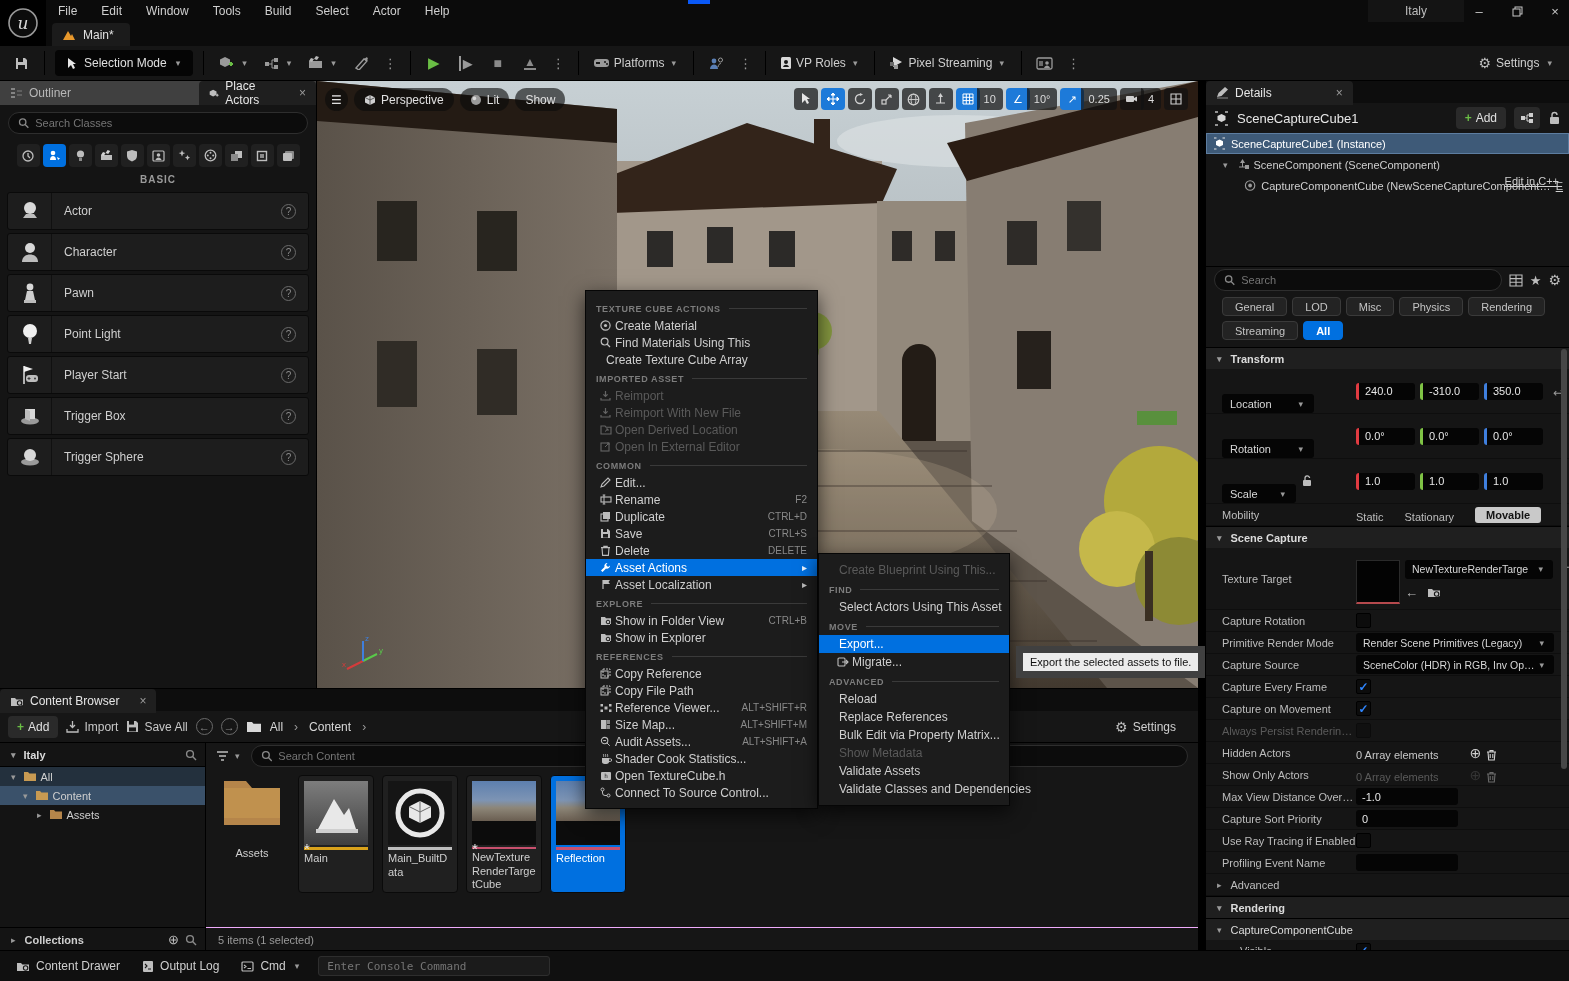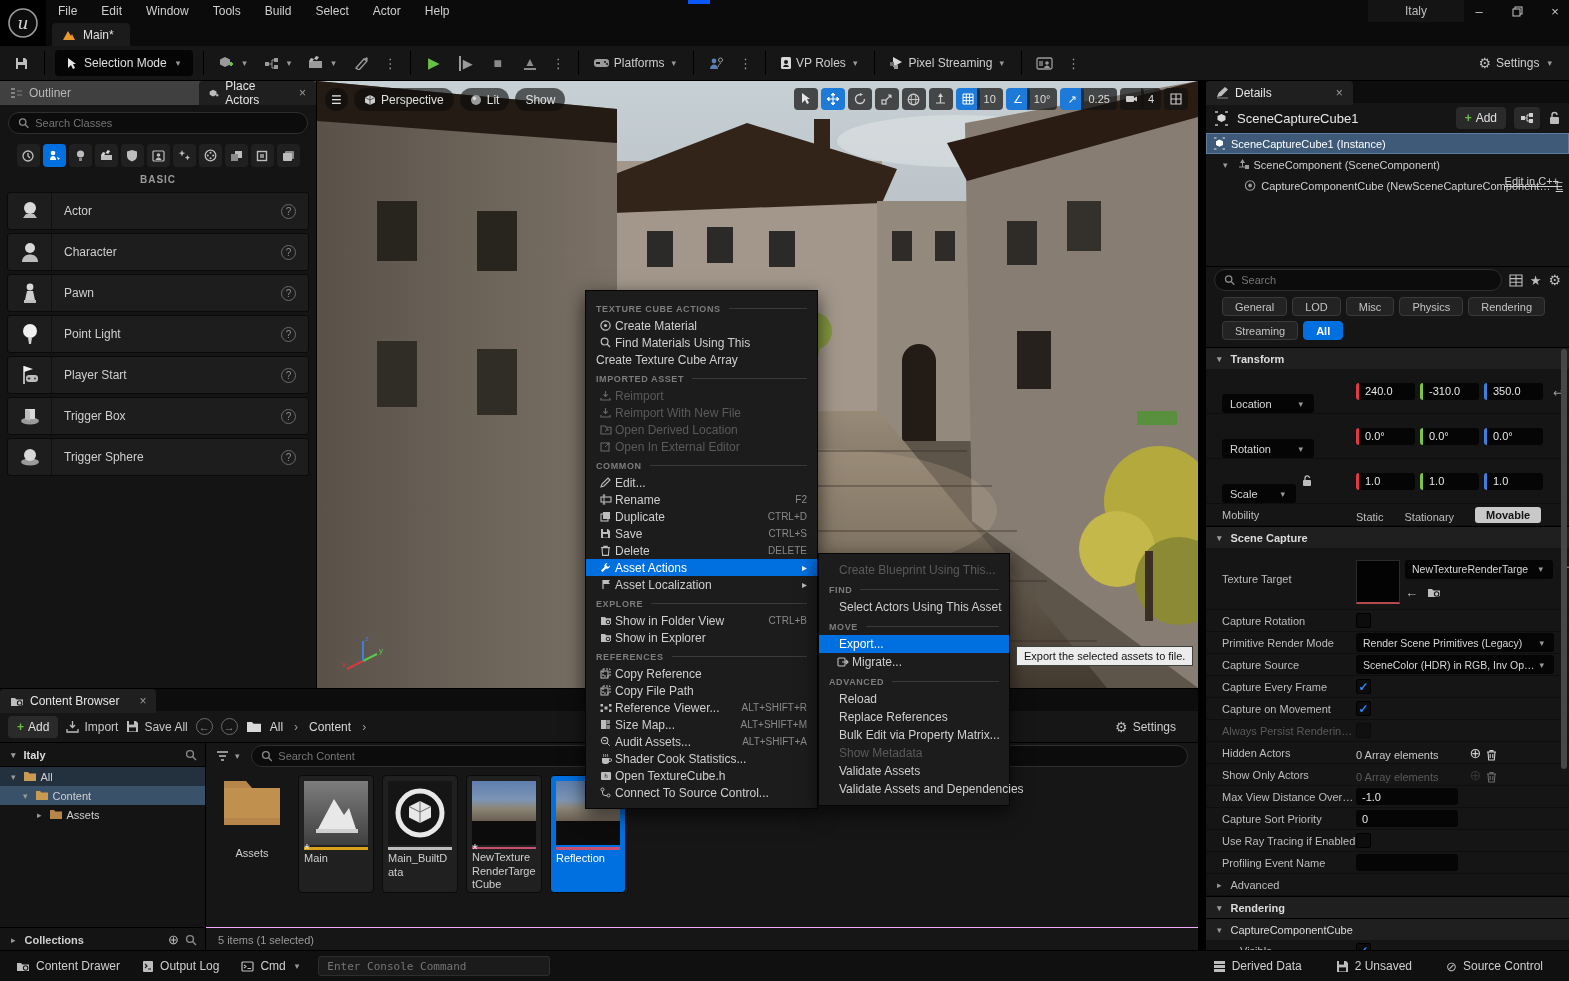--- a/index.html
+++ b/index.html
@@ -63,25 +63,25 @@
 .cm-sec{display:flex;align-items:center;height:17px;padding:0 10px;margin-top:2px;}
 .cm-sec-t{font-size:9px;font-weight:bold;letter-spacing:.6px;color:#7d7d7d;white-space:nowrap;}
 .cm-line{flex:1;height:1px;background:#3a3a3a;margin-left:8px;}
 .cmi{height:17px;display:flex;align-items:center;padding:0 10px;font-size:12px;color:#cfcfcf;}
 .cmi .mi-ico{width:19px;display:flex;justify-content:center;align-items:center;flex:none;}
 .cmi .mi-lbl{white-space:nowrap;}
 .cmi .mi-sc{margin-left:auto;font-size:10px;color:#8a8a8a;padding-left:18px;}
 .cmi .mi-arr{margin-left:auto;font-size:10px;color:#bdbdbd;}
 .cmi.hl{background:#0070e0;color:#fff;}
 .cmi.hl .mi-sc,.cmi.hl .mi-arr{color:#eaf4ff;}
-.cmi.noind{padding-left:10px;}
+.cmi.noind{padding-left:20px;}
 #context-menu{left:585px;top:290px;width:233px;}
 #submenu{left:818px;top:553px;width:192px;z-index:60;}
 #submenu .cmi{padding-left:20px;height:18px;}
-#tooltip{left:1016px;top:646px;background:#ececec;border:1px solid #404040;color:#111;font-size:11px;padding:3px 7px;z-index:70;white-space:nowrap;}
+#tooltip{left:1016px;top:646px;background:#ececec;border:7px solid #404040;color:#111;font-size:11px;padding:3px 7px;z-index:70;white-space:nowrap;}
 
 
 #details{left:1206px;top:81px;width:363px;height:869px;background:#151515;overflow:hidden;}
 #det-tabs{height:22px;background:#0d0d0d;display:flex;}
 #det-header{height:30px;display:flex;align-items:center;padding:0 8px;gap:8px;background:#151515;}
 #det-name{font-size:13px;color:#e8e8e8;}
 .det-chip{background:#2a2a2a;border-radius:4px;height:22px;display:flex;align-items:center;gap:4px;padding:0 9px;font-size:12px;color:#e0e0e0;}
 .tree-row{height:21px;display:flex;align-items:center;gap:5px;font-size:11px;color:#cfcfcf;padding:0 6px;}
 .tree-row.sel{background:#3e5a78;color:#fff;border:1px solid #5d7da0;}
 #det-gap{height:71px;border-bottom:1px solid #000;}
@@ -1130,42 +1130,20 @@
     <svg class="sv" width="13" height="11" viewBox="0 0 13 11">
         <rect x="1" y="1" width="11" height="9" rx="1" fill="none" stroke="#bdbdbd" stroke-width="1.2"></rect>
         <path d="M3 4l2 1.5L3 7M6.5 7.5H10" stroke="#bdbdbd" fill="none" stroke-width="1.1"></path>
       </svg>
     <span>Cmd</span>
     <span class="tri">▾</span>
   </div>
   <div id="console-input">
     <input placeholder="Enter Console Command" style="">
   </div>
-  <div id="sb-right">
-    <div class="sb-btn">
-      <svg class="sv" width="13" height="13" viewBox="0 0 13 13">
-          <rect x="1" y="1" width="11" height="3" fill="#bdbdbd"></rect>
-          <rect x="1" y="5" width="11" height="3" fill="#bdbdbd"></rect>
-          <rect x="1" y="9" width="11" height="3" fill="#bdbdbd"></rect>
-        </svg>
-      <span>Derived Data</span>
-    </div>
-    <div class="sb-btn">
-      <svg class="sv" width="13" height="13" viewBox="0 0 13 13">
-          <path d="M1 1h9l2 2v9H1z" fill="#bdbdbd"></path>
-          <rect x="3" y="1" width="5" height="3.6" fill="#101010"></rect>
-          <rect x="3" y="7.4" width="7" height="4" fill="#101010"></rect>
-        </svg>
-      <span>2 Unsaved</span>
-    </div>
-    <div class="sb-btn">
-      <span style="font-size:13px;color:#bdbdbd;">⊘</span>
-      <span>Source Control</span>
-    </div>
-  </div>
 </div>
 
 <div id="context-menu" class="cmenu abs">
   <div class="cm-sec">
       <span class="cm-sec-t">TEXTURE CUBE ACTIONS</span>
       <span class="cm-line"></span>
     </div>
   <div class="cmi">
     <span class="mi-ico">
         <svg class="sv" width="11" height="11" viewBox="0 0 11 11">
@@ -1450,17 +1428,17 @@
   <div class="cmi">
       <span class="mi-lbl">Bulk Edit via Property Matrix...</span>
     </div>
   <div class="cmi dis">
       <span class="mi-lbl">Show Metadata</span>
     </div>
   <div class="cmi">
       <span class="mi-lbl">Validate Assets</span>
     </div>
   <div class="cmi">
-      <span class="mi-lbl">Validate Assets and Dependencies</span>
+      <span class="mi-lbl">Validate Classes and Dependencies</span>
     </div>
 </div>
 
 <div id="tooltip" class="abs">Export the selected assets to file.</div>
 
 </body></html>

